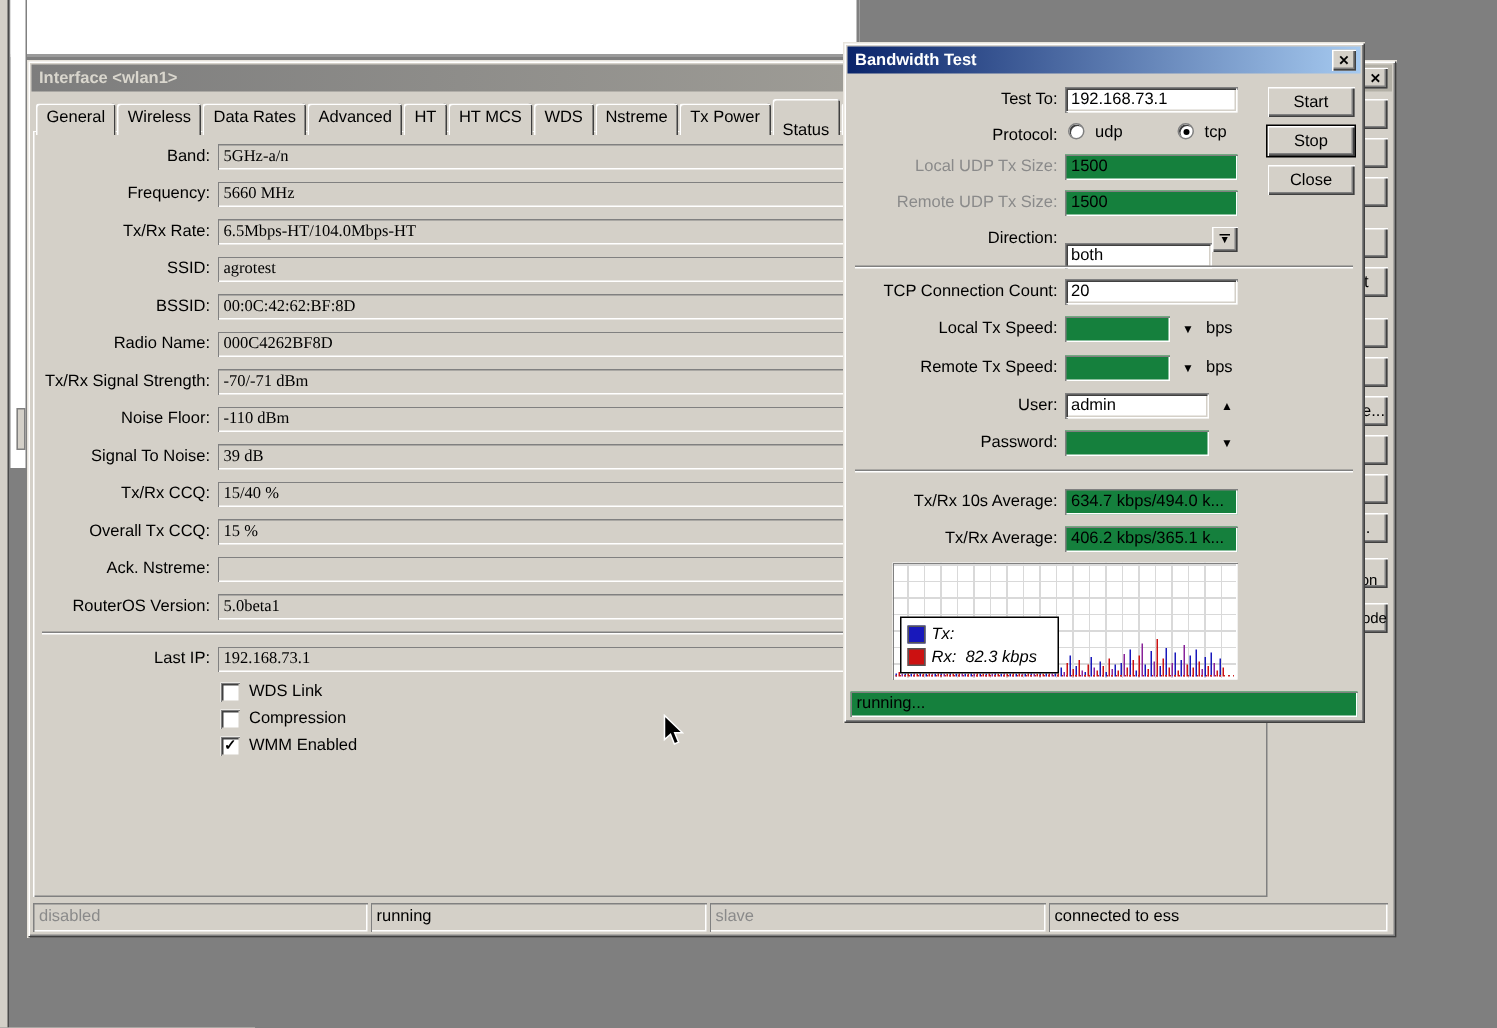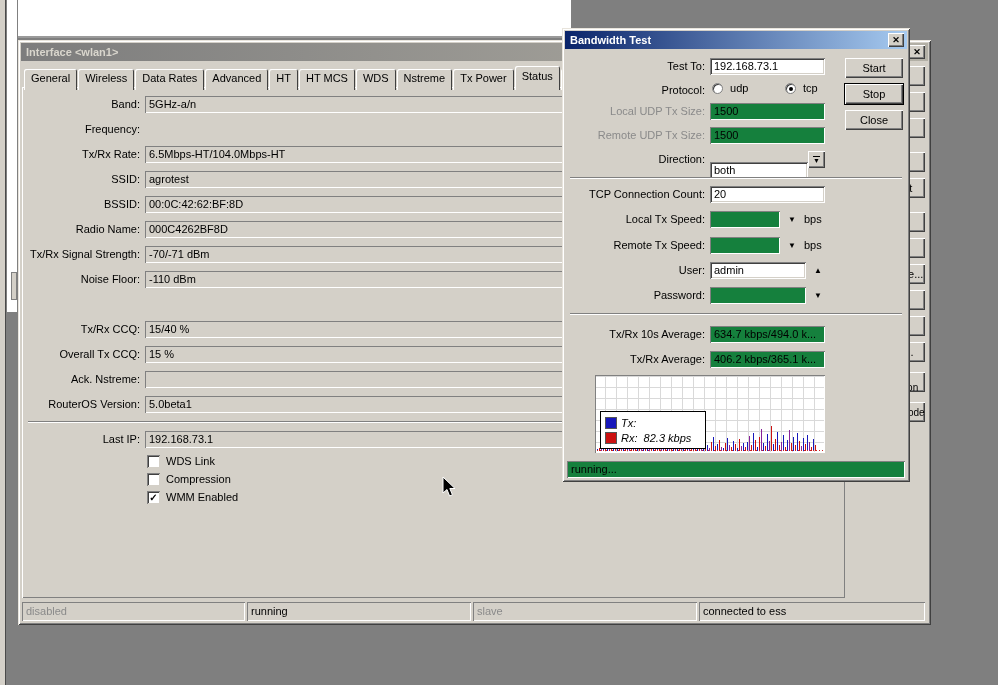--- a/index.html
+++ b/index.html
@@ -23,27 +23,27 @@
   
   .tb-inactive { background:linear-gradient(90deg,#7d7d7d,#b3b0a6); color:#d9d6cd; font-weight:bold;
     display:flex; align-items:center; padding-left:5px; }
   .tb-active { background:linear-gradient(90deg,#0a246a,#a6caf0); color:#ffffff; font-weight:bold;
     display:flex; align-items:center; padding-left:5px; }
   .tclose { position:absolute; top:2px; right:3px; width:16px; height:14px; font-size:9px; font-weight:bold; color:#000; }
 
   
   .tab { position:relative; float:left; height:21px; padding:3px 7px 0 7px; background:#d4d0c8; margin-right:1px;
     box-shadow: inset 1px 1px 0 #ffffff, inset -1px 0 0 #404040; border-radius:2px 2px 0 0; }
-  .tab.active { height:24px; margin-top:-3px; padding-top:4px; z-index:5;
+  .tab.active { height:24px; margin-top:-3px; padding-top:15px; z-index:5;
     box-shadow: inset 1px 1px 0 #ffffff, inset -1px 0 0 #404040, 0 2px 0 #d4d0c8; }
 
   
   .flabel { position:absolute; left:8px; width:114px; text-align:right; padding-top:2px; }
   .ffield { position:absolute; left:127px; width:692px; height:17px; padding:2px 0 0 4px; background:#d4d0c8;
-    box-shadow: inset 1px 1px 0 #808080, inset -1px -1px 0 #ffffff; white-space:nowrap; overflow:hidden; }
+    box-shadow: inset 1px 1px 0 #808080, inset -1px -1px 0 #ffffff; white-space:nowrap; overflow:hidden;font-family:Liberation Serif, serif; }
   .dlabel { position:absolute; left:8px; width:135px; text-align:right; padding-top:2px; }
   .dim { color:#8a8a8a; }
 
   .checkbox { position:absolute; width:13px; height:13px; background:#fff;
     box-shadow: inset 1px 1px 0 #808080, inset -1px -1px 0 #d4d0c8, inset 2px 2px 0 #404040, inset -2px -2px 0 #fff;
     font-size:10px; font-weight:bold; text-align:center; line-height:13px; }
   .radio { width:11px; height:11px; border-radius:50%; background:#fff; border:1px solid #808080;
     box-shadow: inset 1px 1px 0 #404040; display:inline-block; vertical-align:-2px; position:relative; }
   .radio .dot { position:absolute; left:3px; top:3px; width:4px; height:4px; border-radius:50%; background:#000; display:none; }
   .radio.sel .dot { display:block; }
@@ -101,20 +101,21 @@
   </div>
 
   <div class="abs" style="left:4px; top:47px; width:823px; height:511px; background:#d4d0c8; box-shadow: inset 1px 1px 0 #ffffff, inset -1px -1px 0 #808080;"></div>
 
   <div class="abs" style="left:0; top:56px;  width:830px; height:17px;">
       <span class="flabel">Band:</span>
       <div class="ffield">5GHz-a/n</div>
     </div>
   <div class="abs" style="left:0; top:81px;  width:830px; height:17px;">
       <span class="flabel">Frequency:</span>
+      <div class="ffield">5660 MHz</div>
     </div>
   <div class="abs" style="left:0; top:106px; width:830px; height:17px;">
       <span class="flabel">Tx/Rx Rate:</span>
       <div class="ffield">6.5Mbps-HT/104.0Mbps-HT</div>
     </div>
   <div class="abs" style="left:0; top:131px; width:830px; height:17px;">
       <span class="flabel">SSID:</span>
       <div class="ffield">agrotest</div>
     </div>
   <div class="abs" style="left:0; top:156px; width:830px; height:17px;padding-left:12px;">
@@ -125,20 +126,24 @@
       <span class="flabel">Radio Name:</span>
       <div class="ffield">000C4262BF8D</div>
     </div>
   <div class="abs" style="left:0; top:206px; width:830px; height:17px;">
       <span class="flabel">Tx/Rx Signal Strength:</span>
       <div class="ffield">-70/-71 dBm</div>
     </div>
   <div class="abs" style="left:0; top:231px; width:830px; height:17px;">
       <span class="flabel">Noise Floor:</span>
       <div class="ffield">-110 dBm</div>
+    </div>
+  <div class="abs" style="left:0; top:256px; width:830px; height:17px;">
+      <span class="flabel">Signal To Noise:</span>
+      <div class="ffield">39 dB</div>
     </div>
   <div class="abs" style="left:0; top:281px; width:830px; height:17px;">
       <span class="flabel">Tx/Rx CCQ:</span>
       <div class="ffield">15/40 %</div>
     </div>
   <div class="abs" style="left:0; top:306px; width:830px; height:17px;">
       <span class="flabel">Overall Tx CCQ:</span>
       <div class="ffield">15 %</div>
     </div>
   <div class="abs" style="left:0; top:331px; width:830px; height:17px;">

